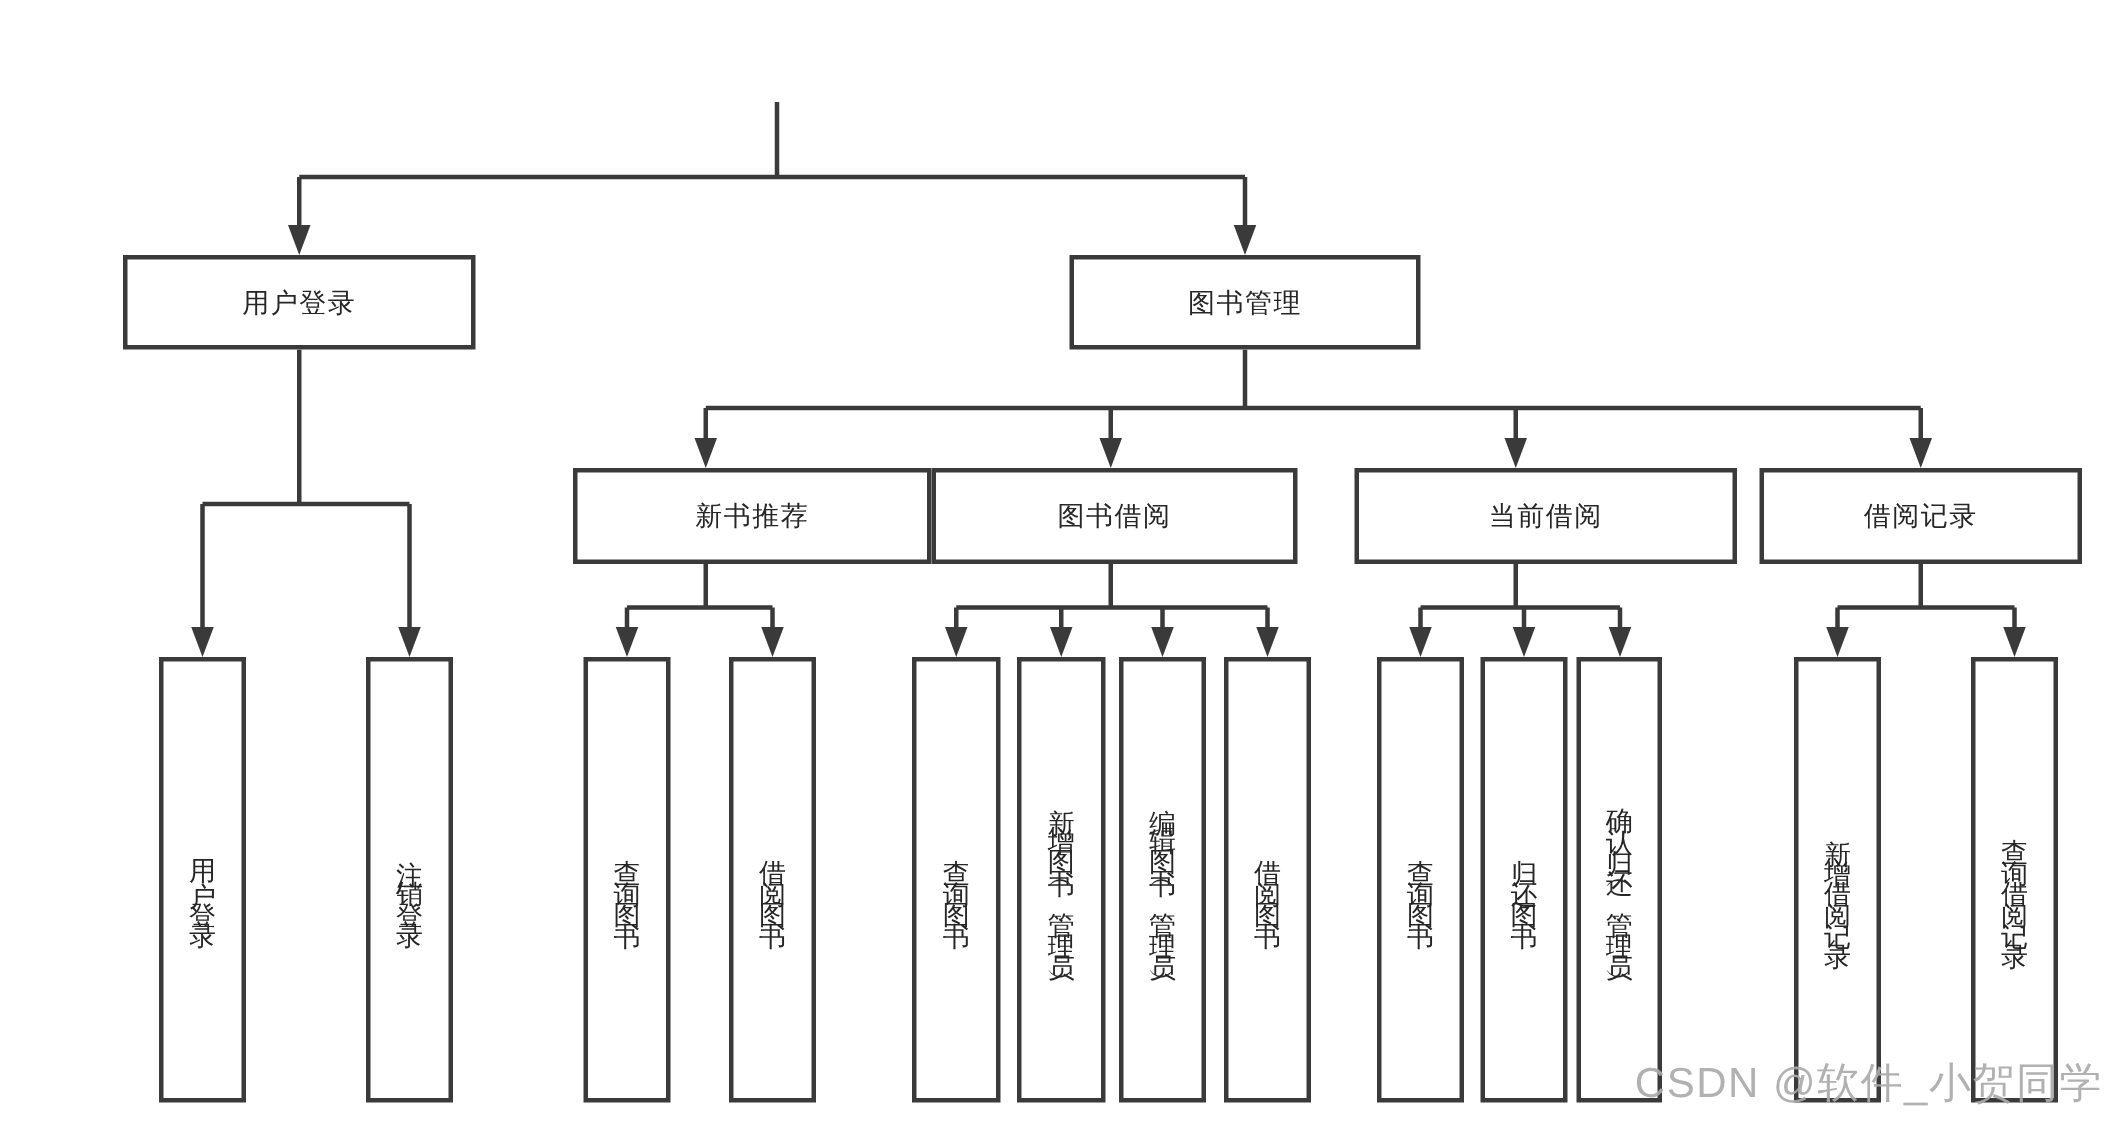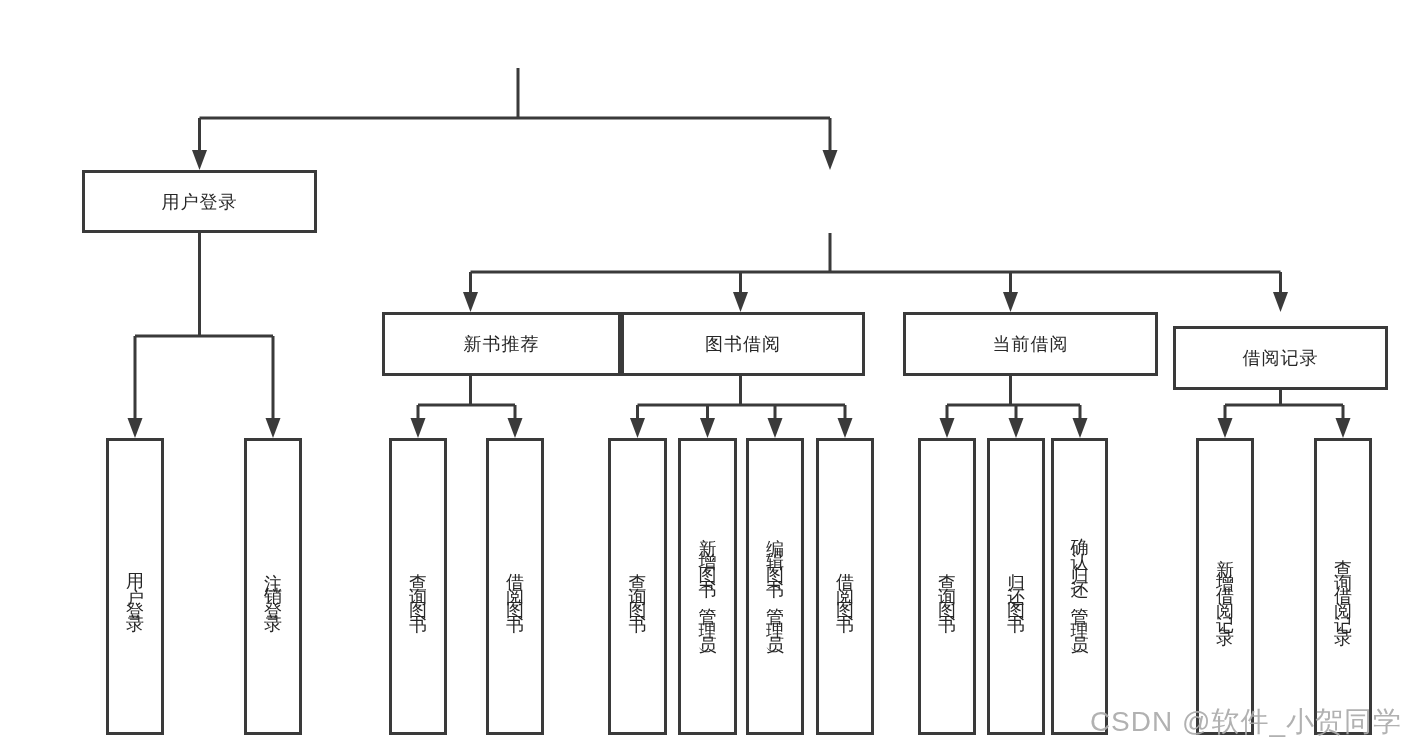--- a/index.html
+++ b/index.html
@@ -90,25 +90,26 @@
     </g>
     <g>
       <path class="cline" d="M1280.5 376 V405 M1225 405 H1343 M1225 405 V420 M1343 405 V420"></path>
       <polygon class="ahead" points="1217.5,418 1232.5,418 1225,438"></polygon>
       <polygon class="ahead" points="1335.5,418 1350.5,418 1343,438"></polygon>
     </g>
   </svg>
 
 
   <div class="node h" style="left:82px;top:170px;width:235px;height:63px">用户登录</div>
+  <div class="node h" style="left:713px;top:170px;width:234px;height:63px">图书管理</div>
 
   <div class="node h" style="left:382px;top:312px;width:239px;height:64px">新书推荐</div>
   <div class="node h" style="left:621px;top:312px;width:244px;height:64px">图书借阅</div>
   <div class="node h" style="left:903px;top:312px;width:255px;height:64px">当前借阅</div>
-  <div class="node h" style="left:1173px;top:326px;width:215px;height:64px">借阅记录</div>
+  <div class="node h" style="left:1173px;top:312px;width:215px;height:64px">借阅记录</div>
 
   <div class="node v" style="left:106px;top:438px;width:58px;height:297px">用户登录</div>
   <div class="node v" style="left:244px;top:438px;width:58px;height:297px">注销登录</div>
 
   <div class="node v" style="left:389px;top:438px;width:58px;height:297px">查询图书</div>
   <div class="node v" style="left:486px;top:438px;width:58px;height:297px">借阅图书</div>
 
   <div class="node v" style="left:608px;top:438px;width:59px;height:297px">查询图书</div>
   <div class="node v" style="left:678px;top:438px;width:59px;height:297px">新增图书（管理员）</div>
   <div class="node v" style="left:746px;top:438px;width:58px;height:297px">编辑图书（管理员）</div>

